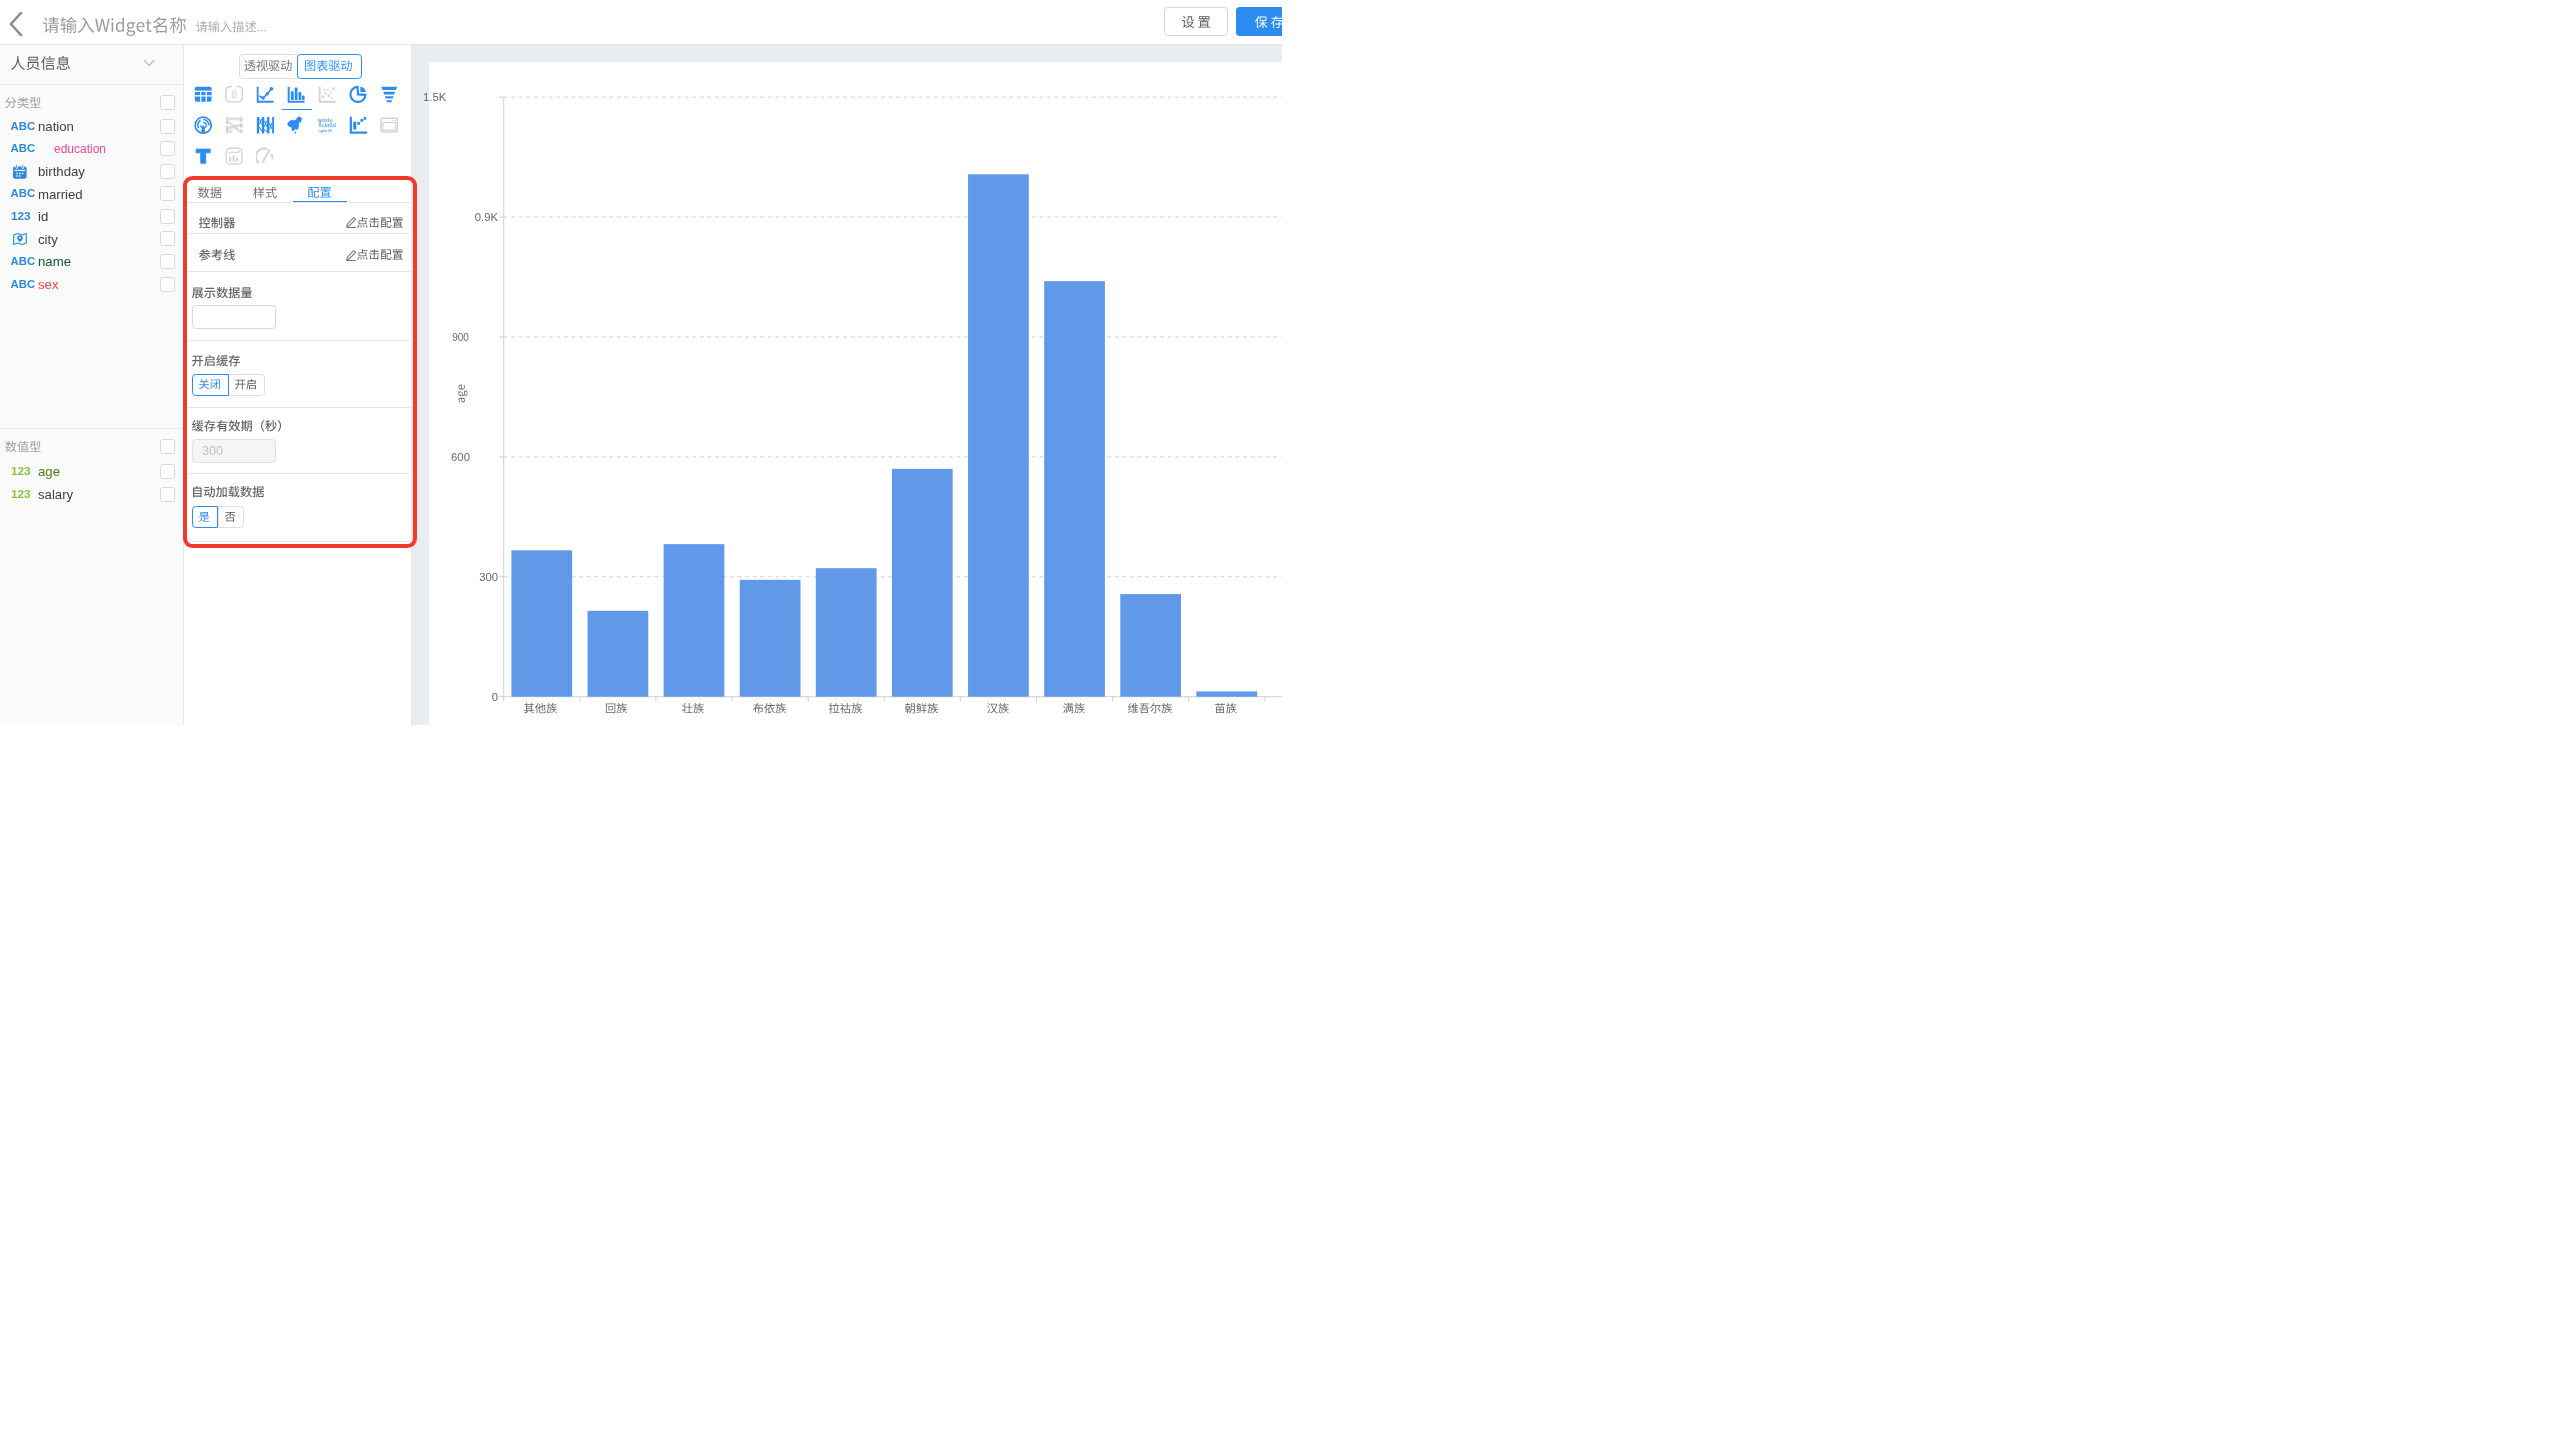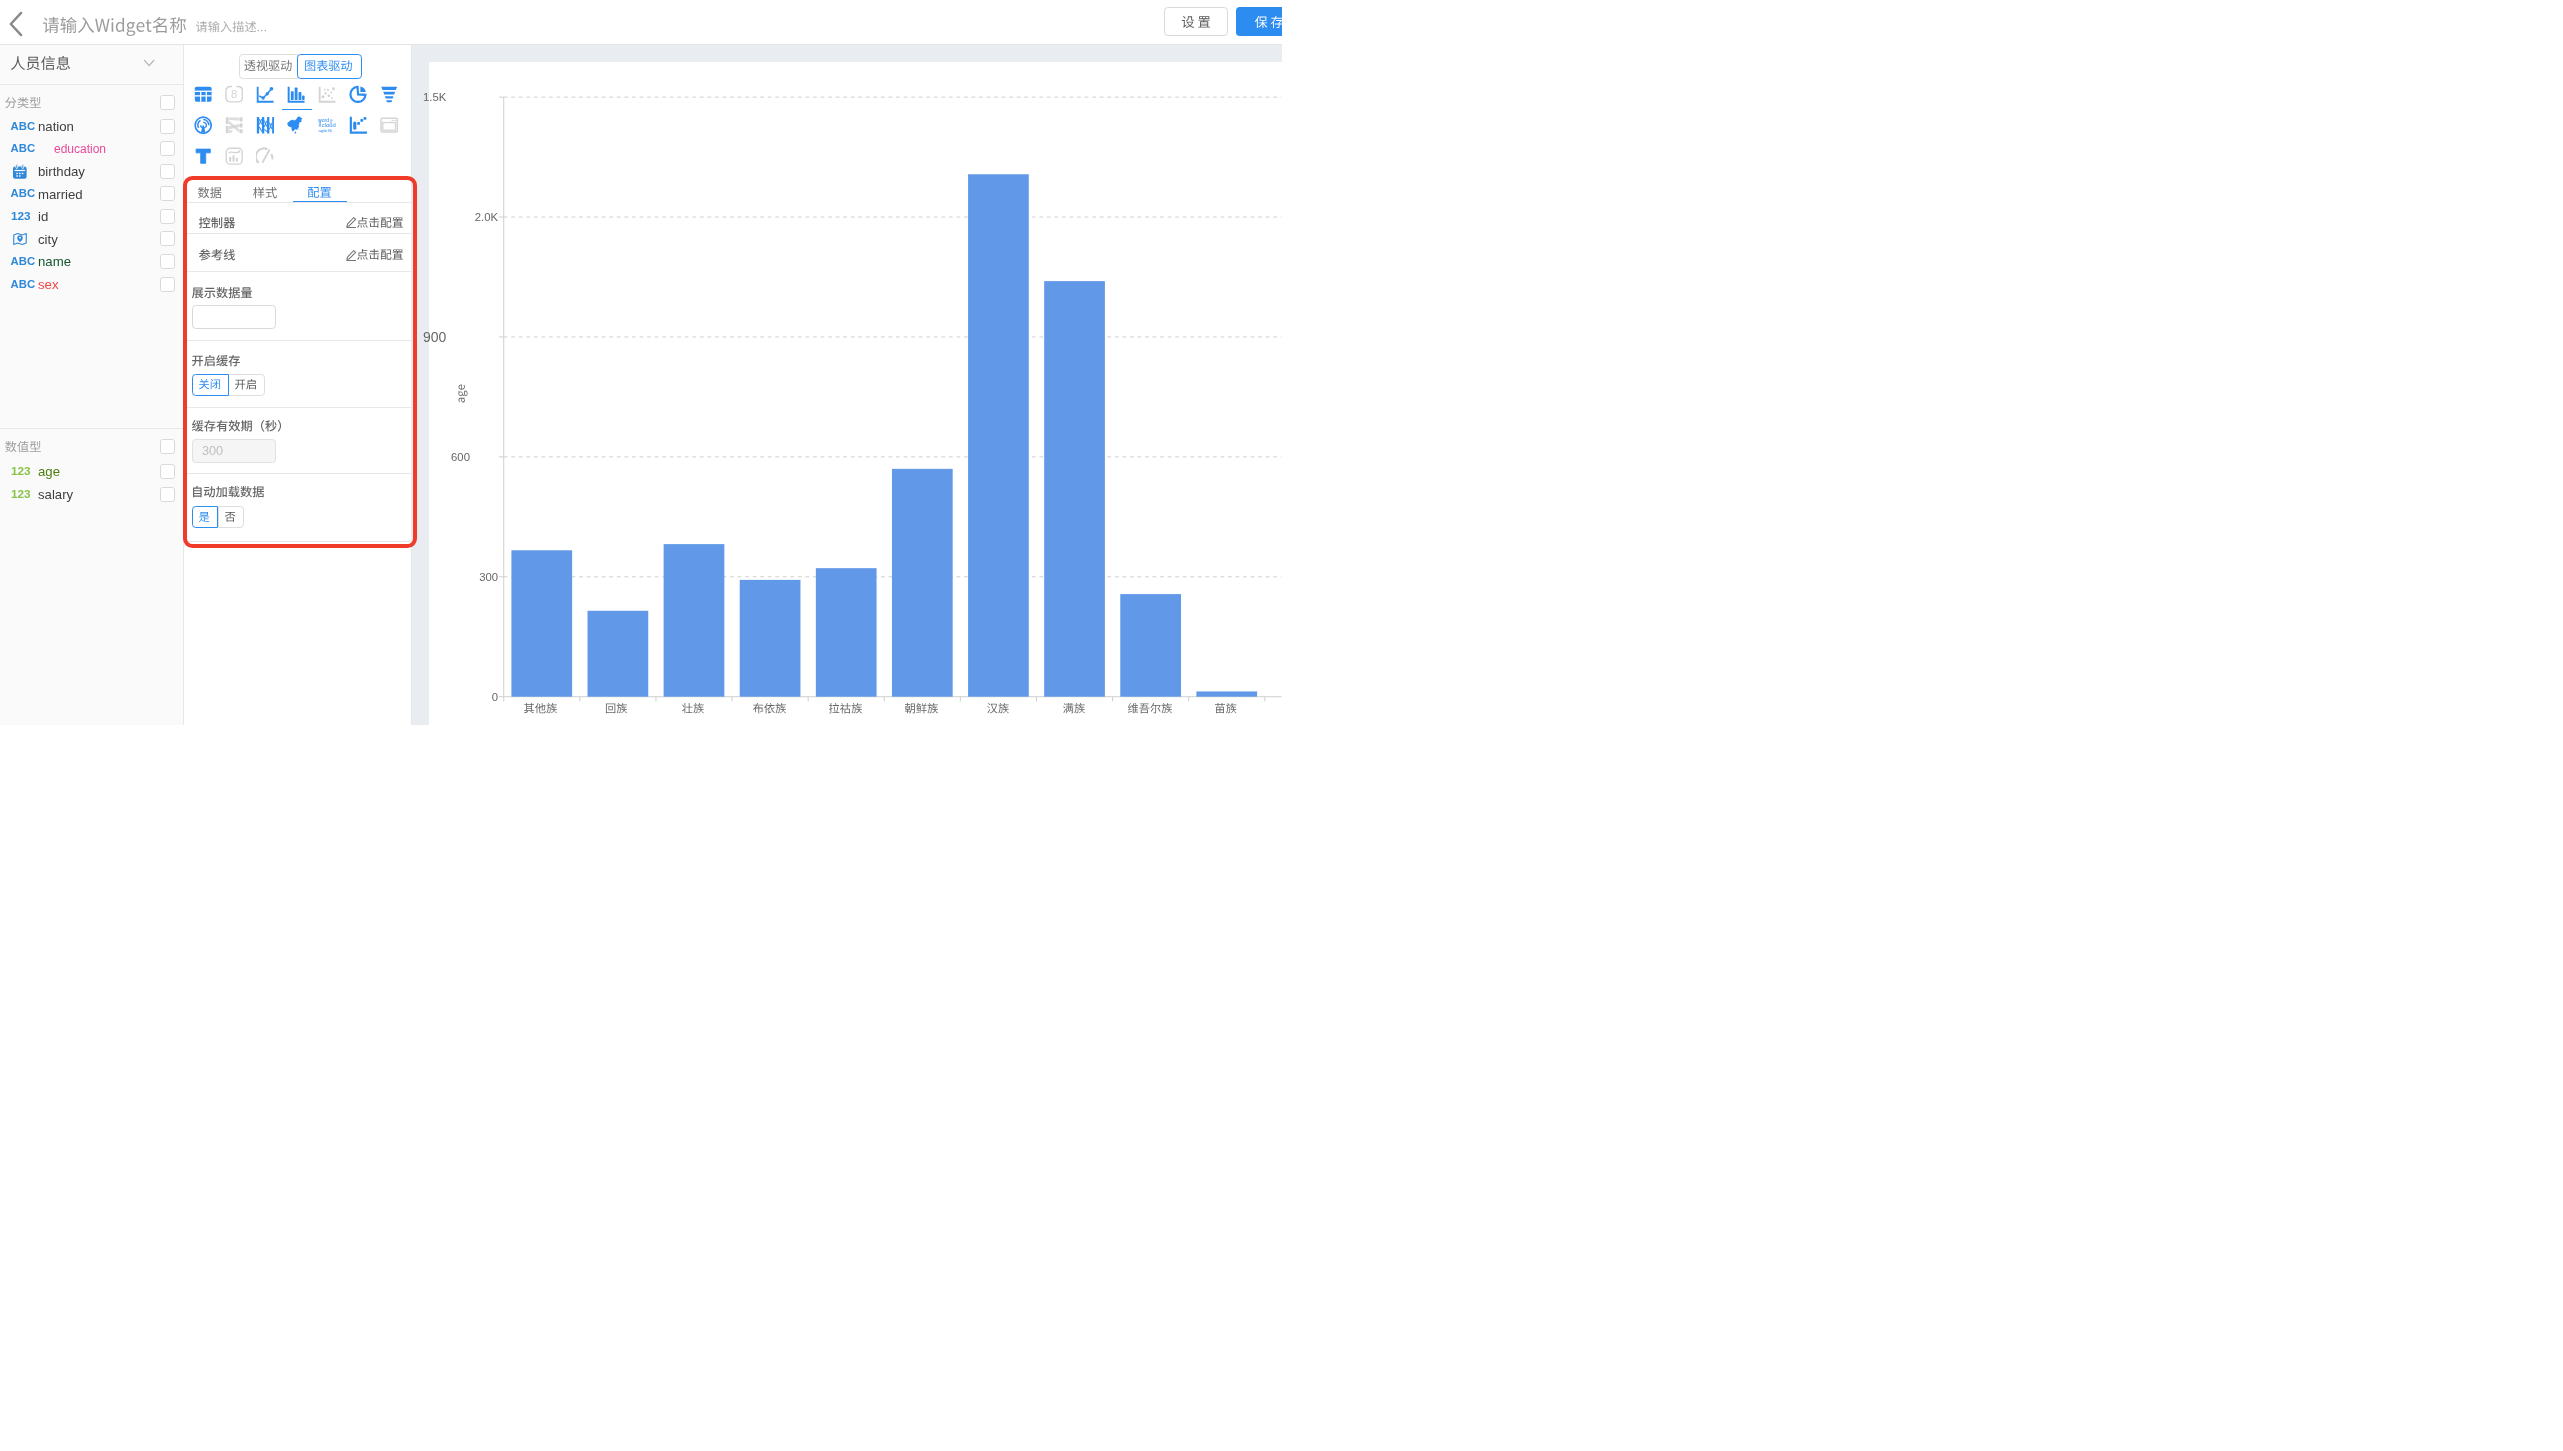--- a/index.html
+++ b/index.html
@@ -326,22 +326,22 @@
     <rect x="248.30" y="511.20" width="64.4" height="161.80" fill="#6199e8"></rect>
     <rect x="329.00" y="549.10" width="64.4" height="123.90" fill="#6199e8"></rect>
     <rect x="409.70" y="536.70" width="64.4" height="136.30" fill="#6199e8"></rect>
     <rect x="490.40" y="431.40" width="64.4" height="241.60" fill="#6199e8"></rect>
     <rect x="571.10" y="119.05" width="64.4" height="553.95" fill="#6199e8"></rect>
     <rect x="651.80" y="232.35" width="64.4" height="440.65" fill="#6199e8"></rect>
     <rect x="732.50" y="564.20" width="64.4" height="108.80" fill="#6199e8"></rect>
     <rect x="813.20" y="667.40" width="64.4" height="5.60" fill="#6199e8"></rect>
   </svg>
 <div style="position:absolute;left:423px;top:89px;width:75px;height:17px;line-height:17px;font-size:11.3px;color:#666;text-align:left">1.5K</div>
-<div style="position:absolute;left:423px;top:209px;width:75px;height:17px;line-height:17px;font-size:11.3px;color:#666;text-align:right">2.0K</div>
-<div style="position:absolute;left:423px;top:329px;width:75px;height:17px;line-height:17px;font-size:14px;color:#666;text-align:left">900</div>
+<div style="position:absolute;left:423px;top:209px;width:75px;height:17px;line-height:17px;font-size:11.3px;color:#666;text-align:right">0.9K</div>
+<div style="position:absolute;left:423px;top:329px;width:75px;height:17px;line-height:17px;font-size:10px;color:#666;text-align:center">900</div>
 <div style="position:absolute;left:423px;top:449px;width:75px;height:17px;line-height:17px;font-size:11.3px;color:#666;text-align:center">600</div>
 <div style="position:absolute;left:423px;top:569px;width:75px;height:17px;line-height:17px;font-size:11.3px;color:#666;text-align:right">300</div>
 <div style="position:absolute;left:423px;top:689px;width:75px;height:17px;line-height:17px;font-size:11.3px;color:#666;text-align:right">0</div>
 <svg style="position:absolute;left:523px;top:702px;" width="35" height="12.3" viewBox="-0.46 -11.10 37.06 13.06">
     <path d="M6.88 -0.78C8.29 -0.25 9.72 0.40 10.56 0.91L11.39 0.31C10.45 -0.18 8.92 -0.85 7.50 -1.34ZM4.33 -1.42C3.49 -0.83 1.84 -0.13 0.54 0.25C0.73 0.43 1.00 0.74 1.13 0.94C2.42 0.52 4.07 -0.18 5.14 -0.85ZM8.23 -10.07V-8.68H3.76V-10.07H2.87V-8.68H1.00V-7.84H2.87V-2.46H0.65V-1.62H11.35V-2.46H9.13V-7.84H11.06V-8.68H9.13V-10.07ZM3.76 -2.46V-3.78H8.23V-2.46ZM3.76 -7.84H8.23V-6.64H3.76ZM3.76 -5.86H8.23V-4.55H3.76Z M16.78 -8.88V-5.71L15.25 -5.12L15.60 -4.32L16.78 -4.78V-0.86C16.78 0.46 17.20 0.80 18.65 0.80C18.97 0.80 21.44 0.80 21.78 0.80C23.11 0.80 23.41 0.26 23.56 -1.40C23.29 -1.46 22.93 -1.62 22.72 -1.76C22.62 -0.35 22.50 -0.02 21.76 -0.02C21.23 -0.02 19.09 -0.02 18.67 -0.02C17.82 -0.02 17.66 -0.17 17.66 -0.86V-5.12L19.44 -5.82V-1.72H20.29V-6.14L22.16 -6.88C22.15 -4.99 22.13 -3.74 22.04 -3.42C21.96 -3.11 21.84 -3.06 21.62 -3.06C21.48 -3.06 21.04 -3.05 20.71 -3.07C20.82 -2.86 20.90 -2.50 20.93 -2.23C21.30 -2.22 21.82 -2.23 22.15 -2.32C22.52 -2.41 22.78 -2.64 22.87 -3.19C22.98 -3.71 23.02 -5.44 23.02 -7.62L23.06 -7.78L22.44 -8.03L22.27 -7.90L22.16 -7.80L20.29 -7.08V-10.06H19.44V-6.74L17.66 -6.06V-8.88ZM15.19 -10.03C14.52 -8.21 13.40 -6.41 12.22 -5.24C12.38 -5.04 12.64 -4.58 12.72 -4.38C13.13 -4.81 13.54 -5.30 13.92 -5.84V0.94H14.81V-7.24C15.28 -8.05 15.70 -8.92 16.03 -9.78Z M30.70 -10.09C30.31 -8.74 29.65 -7.40 28.84 -6.54C29.04 -6.43 29.39 -6.19 29.54 -6.05C29.93 -6.50 30.30 -7.07 30.64 -7.70H35.41V-8.52H31.02C31.21 -8.96 31.38 -9.43 31.51 -9.90ZM31.04 -7.32C30.71 -6.24 30.12 -5.21 29.40 -4.51C29.60 -4.40 29.96 -4.18 30.12 -4.04C30.44 -4.38 30.76 -4.81 31.03 -5.29H31.99V-3.95L31.98 -3.52H29.38V-2.69H31.87C31.63 -1.66 30.96 -0.54 29.03 0.32C29.22 0.48 29.48 0.76 29.60 0.94C31.32 0.11 32.15 -0.95 32.53 -1.97C33.05 -0.68 33.89 0.35 35.02 0.89C35.15 0.67 35.40 0.35 35.60 0.19C34.38 -0.29 33.50 -1.38 33.02 -2.69H35.39V-3.52H32.83L32.84 -3.95V-5.29H34.91V-6.08H31.45C31.61 -6.42 31.74 -6.77 31.86 -7.13ZM25.84 -9.76C26.24 -9.24 26.77 -8.56 27.01 -8.11H24.49V-7.27H25.85C25.82 -3.96 25.72 -1.22 24.41 0.35C24.64 0.48 24.94 0.77 25.07 0.96C26.14 -0.36 26.50 -2.34 26.63 -4.75H28.02C27.94 -1.60 27.85 -0.47 27.66 -0.20C27.58 -0.07 27.48 -0.05 27.31 -0.06C27.13 -0.06 26.74 -0.06 26.29 -0.10C26.42 0.12 26.51 0.47 26.52 0.72C26.98 0.73 27.43 0.74 27.70 0.71C28.01 0.68 28.21 0.59 28.39 0.32C28.69 -0.07 28.76 -1.34 28.86 -5.17C28.86 -5.29 28.86 -5.57 28.86 -5.57H26.66L26.70 -7.27H29.15V-8.11H27.07L27.80 -8.51C27.54 -8.93 27.00 -9.61 26.57 -10.10Z" fill="#666666"></path>
   </svg>
 <svg style="position:absolute;left:605px;top:702px;" width="23" height="12.3" viewBox="-0.02 -11.10 24.62 13.06">
     <path d="M4.49 -6.00H7.42V-3.25H4.49ZM3.64 -6.82V-2.45H8.30V-6.82ZM0.98 -9.59V0.95H1.91V0.30H10.07V0.95H11.03V-9.59ZM1.91 -0.55V-8.69H10.07V-0.55Z M18.70 -10.09C18.31 -8.74 17.65 -7.40 16.84 -6.54C17.04 -6.43 17.39 -6.19 17.54 -6.05C17.93 -6.50 18.30 -7.07 18.64 -7.70H23.41V-8.52H19.02C19.21 -8.96 19.38 -9.43 19.51 -9.90ZM19.04 -7.32C18.71 -6.24 18.12 -5.21 17.40 -4.51C17.60 -4.40 17.96 -4.18 18.12 -4.04C18.44 -4.38 18.76 -4.81 19.03 -5.29H19.99V-3.95L19.98 -3.52H17.38V-2.69H19.87C19.63 -1.66 18.96 -0.54 17.03 0.32C17.22 0.48 17.48 0.76 17.60 0.94C19.32 0.11 20.15 -0.95 20.53 -1.97C21.05 -0.68 21.89 0.35 23.02 0.89C23.15 0.67 23.40 0.35 23.60 0.19C22.38 -0.29 21.50 -1.38 21.02 -2.69H23.39V-3.52H20.83L20.84 -3.95V-5.29H22.91V-6.08H19.45C19.61 -6.42 19.74 -6.77 19.86 -7.13ZM13.84 -9.76C14.24 -9.24 14.77 -8.56 15.01 -8.11H12.49V-7.27H13.85C13.82 -3.96 13.72 -1.22 12.41 0.35C12.64 0.48 12.94 0.77 13.07 0.96C14.14 -0.36 14.50 -2.34 14.63 -4.75H16.02C15.94 -1.60 15.85 -0.47 15.66 -0.20C15.58 -0.07 15.48 -0.05 15.31 -0.06C15.13 -0.06 14.74 -0.06 14.29 -0.10C14.42 0.12 14.51 0.47 14.52 0.72C14.98 0.73 15.43 0.74 15.70 0.71C16.01 0.68 16.21 0.59 16.39 0.32C16.69 -0.07 16.76 -1.34 16.86 -5.17C16.86 -5.29 16.86 -5.57 16.86 -5.57H14.66L14.70 -7.27H17.15V-8.11H15.07L15.80 -8.51C15.54 -8.93 15.00 -9.61 14.57 -10.10Z" fill="#666666"></path>
   </svg>
 <svg style="position:absolute;left:681px;top:702px;" width="24" height="12.3" viewBox="-0.63 -11.10 25.23 13.06">

